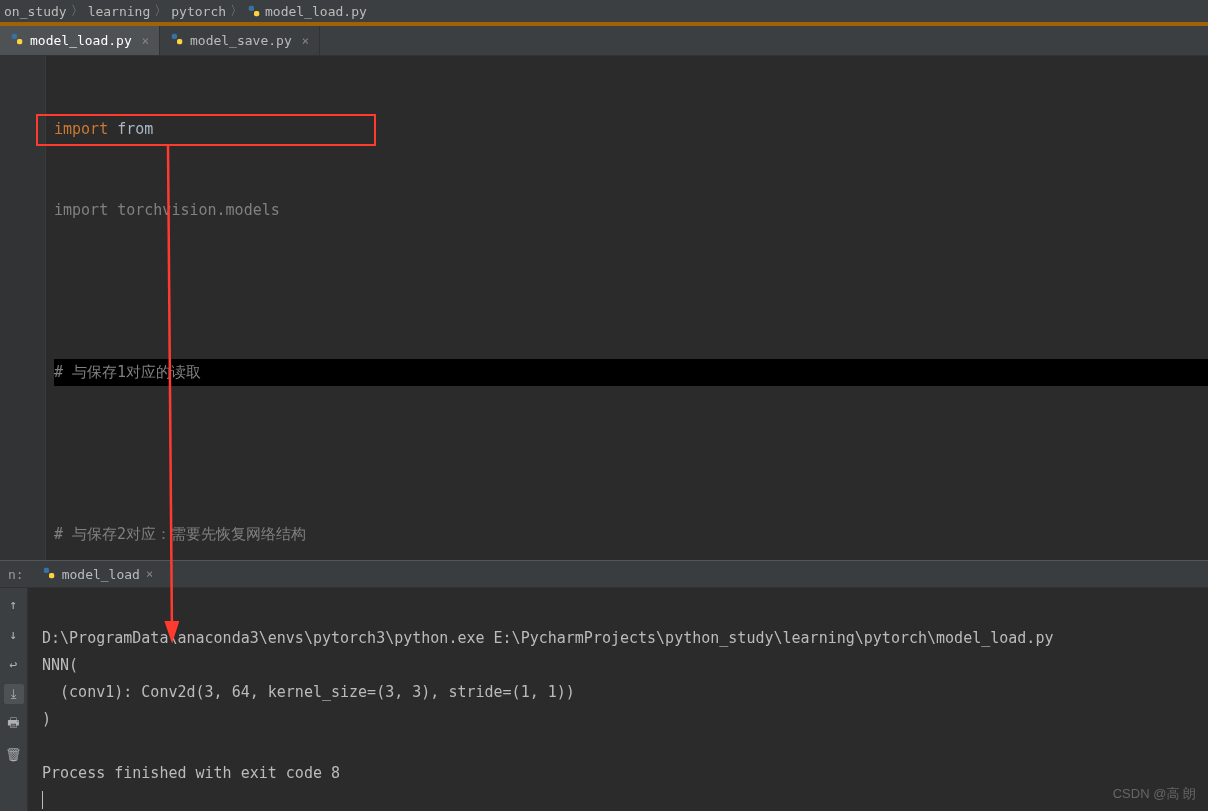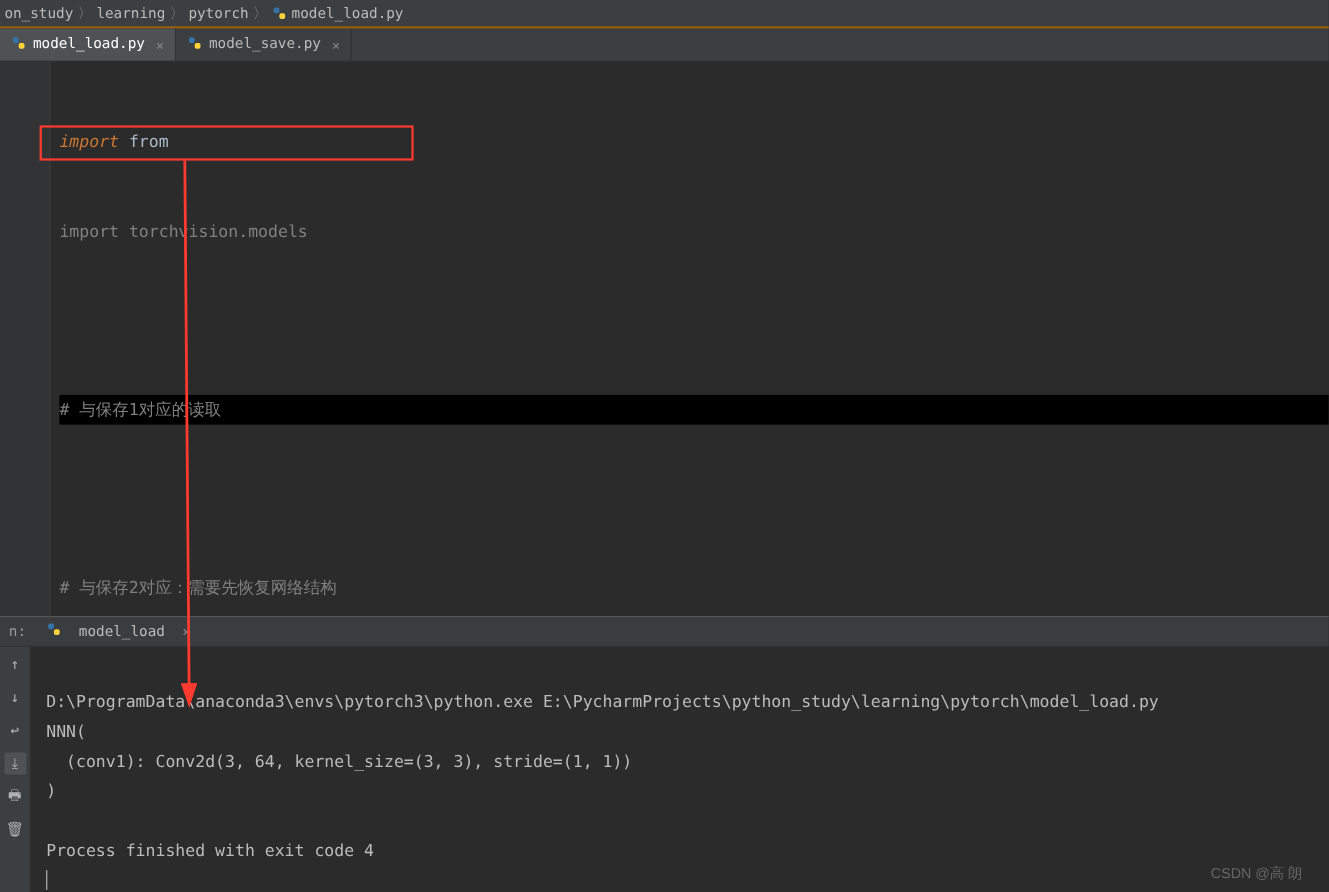--- a/index.html
+++ b/index.html
@@ -9,21 +9,21 @@
   color: #a9b7c6;
   width: 1208px;
   height: 811px;
   overflow: hidden;
   position: relative;
   font-size: 14px;
 }
 .breadcrumb {
   height: 26px;
   background: #3c3f41;
-  border-bottom: 2px solid #a16207;
+  border-bottom: 4px solid #a16207;
   display: flex;
   align-items: center;
   padding: 0 4px;
   color: #bbbbbb;
   font-size: 13px;
 }
 .breadcrumb .sep { margin: 0 4px; color: #888; }
 .breadcrumb .py-icon { width: 14px; height: 14px; margin-right: 4px; display: inline-flex; }
 .tabs {
   height: 30px;
@@ -62,21 +62,21 @@
 .code {
   flex: 1;
   padding: 6px 0 0 8px;
   font-size: 15px;
   line-height: 27px;
   position: relative;
   white-space: pre;
 }
 .line { height: 27px; position: relative; }
 .current-line { background: #000000; }
-.kw { color: #cc7832; font-style: italic; }
+.kw { color: #cc7832; }
 .cm { color: #808080; }
 .hl-box {
   position: absolute;
   border: 2px solid #ff3b30;
   pointer-events: none;
 }
 .arrow-svg {
   position: absolute;
   pointer-events: none;
   z-index: 50;
@@ -88,21 +88,21 @@
   border-bottom: 1px solid #323232;
   display: flex;
   align-items: center;
   color: #bbbbbb;
   font-size: 13px;
 }
 .run-label { padding: 0 8px; color: #999; }
 .run-config {
   display: flex;
   align-items: center;
-  gap: 16px;
+  gap: 6px;
   padding: 2px 10px;
   border-radius: 2px;
 }
 .console-wrap {
   display: flex;
   height: 223px;
   background: #2b2b2b;
 }
 .tool-col {
   width: 28px;
@@ -136,21 +136,21 @@
 }
 .cursor-blink {
   display: inline-block;
   width: 1px;
   height: 18px;
   background: #bbbbbb;
   vertical-align: text-bottom;
 }
 .watermark {
   position: absolute;
-  right: 24px;
+  right: 12px;
   bottom: 8px;
   color: #666;
   font-size: 13px;
   font-family: sans-serif;
 }
 .py-svg { width: 14px; height: 14px; }
 </style>
 </head>
 <body>
 
@@ -239,18 +239,18 @@
     <div class="tool-btn active">⤓</div>
     <div class="tool-btn">🖶</div>
     <div class="tool-btn">🗑</div>
   </div>
   <div class="console">
 <span>D:\ProgramData\anaconda3\envs\pytorch3\python.exe E:\PycharmProjects\python_study\learning\pytorch\model_load.py</span>
 <span>NNN(</span>
 <span>  (conv1): Conv2d(3, 64, kernel_size=(3, 3), stride=(1, 1))</span>
 <span>)</span>
 <span></span>
-<span>Process finished with exit code 4</span>
+<span>Process finished with exit code 8</span>
 <span class="cursor-blink"></span>
   </div>
 </div>
 
 <div class="watermark">CSDN @高 朗</div>
 
 </body></html>

